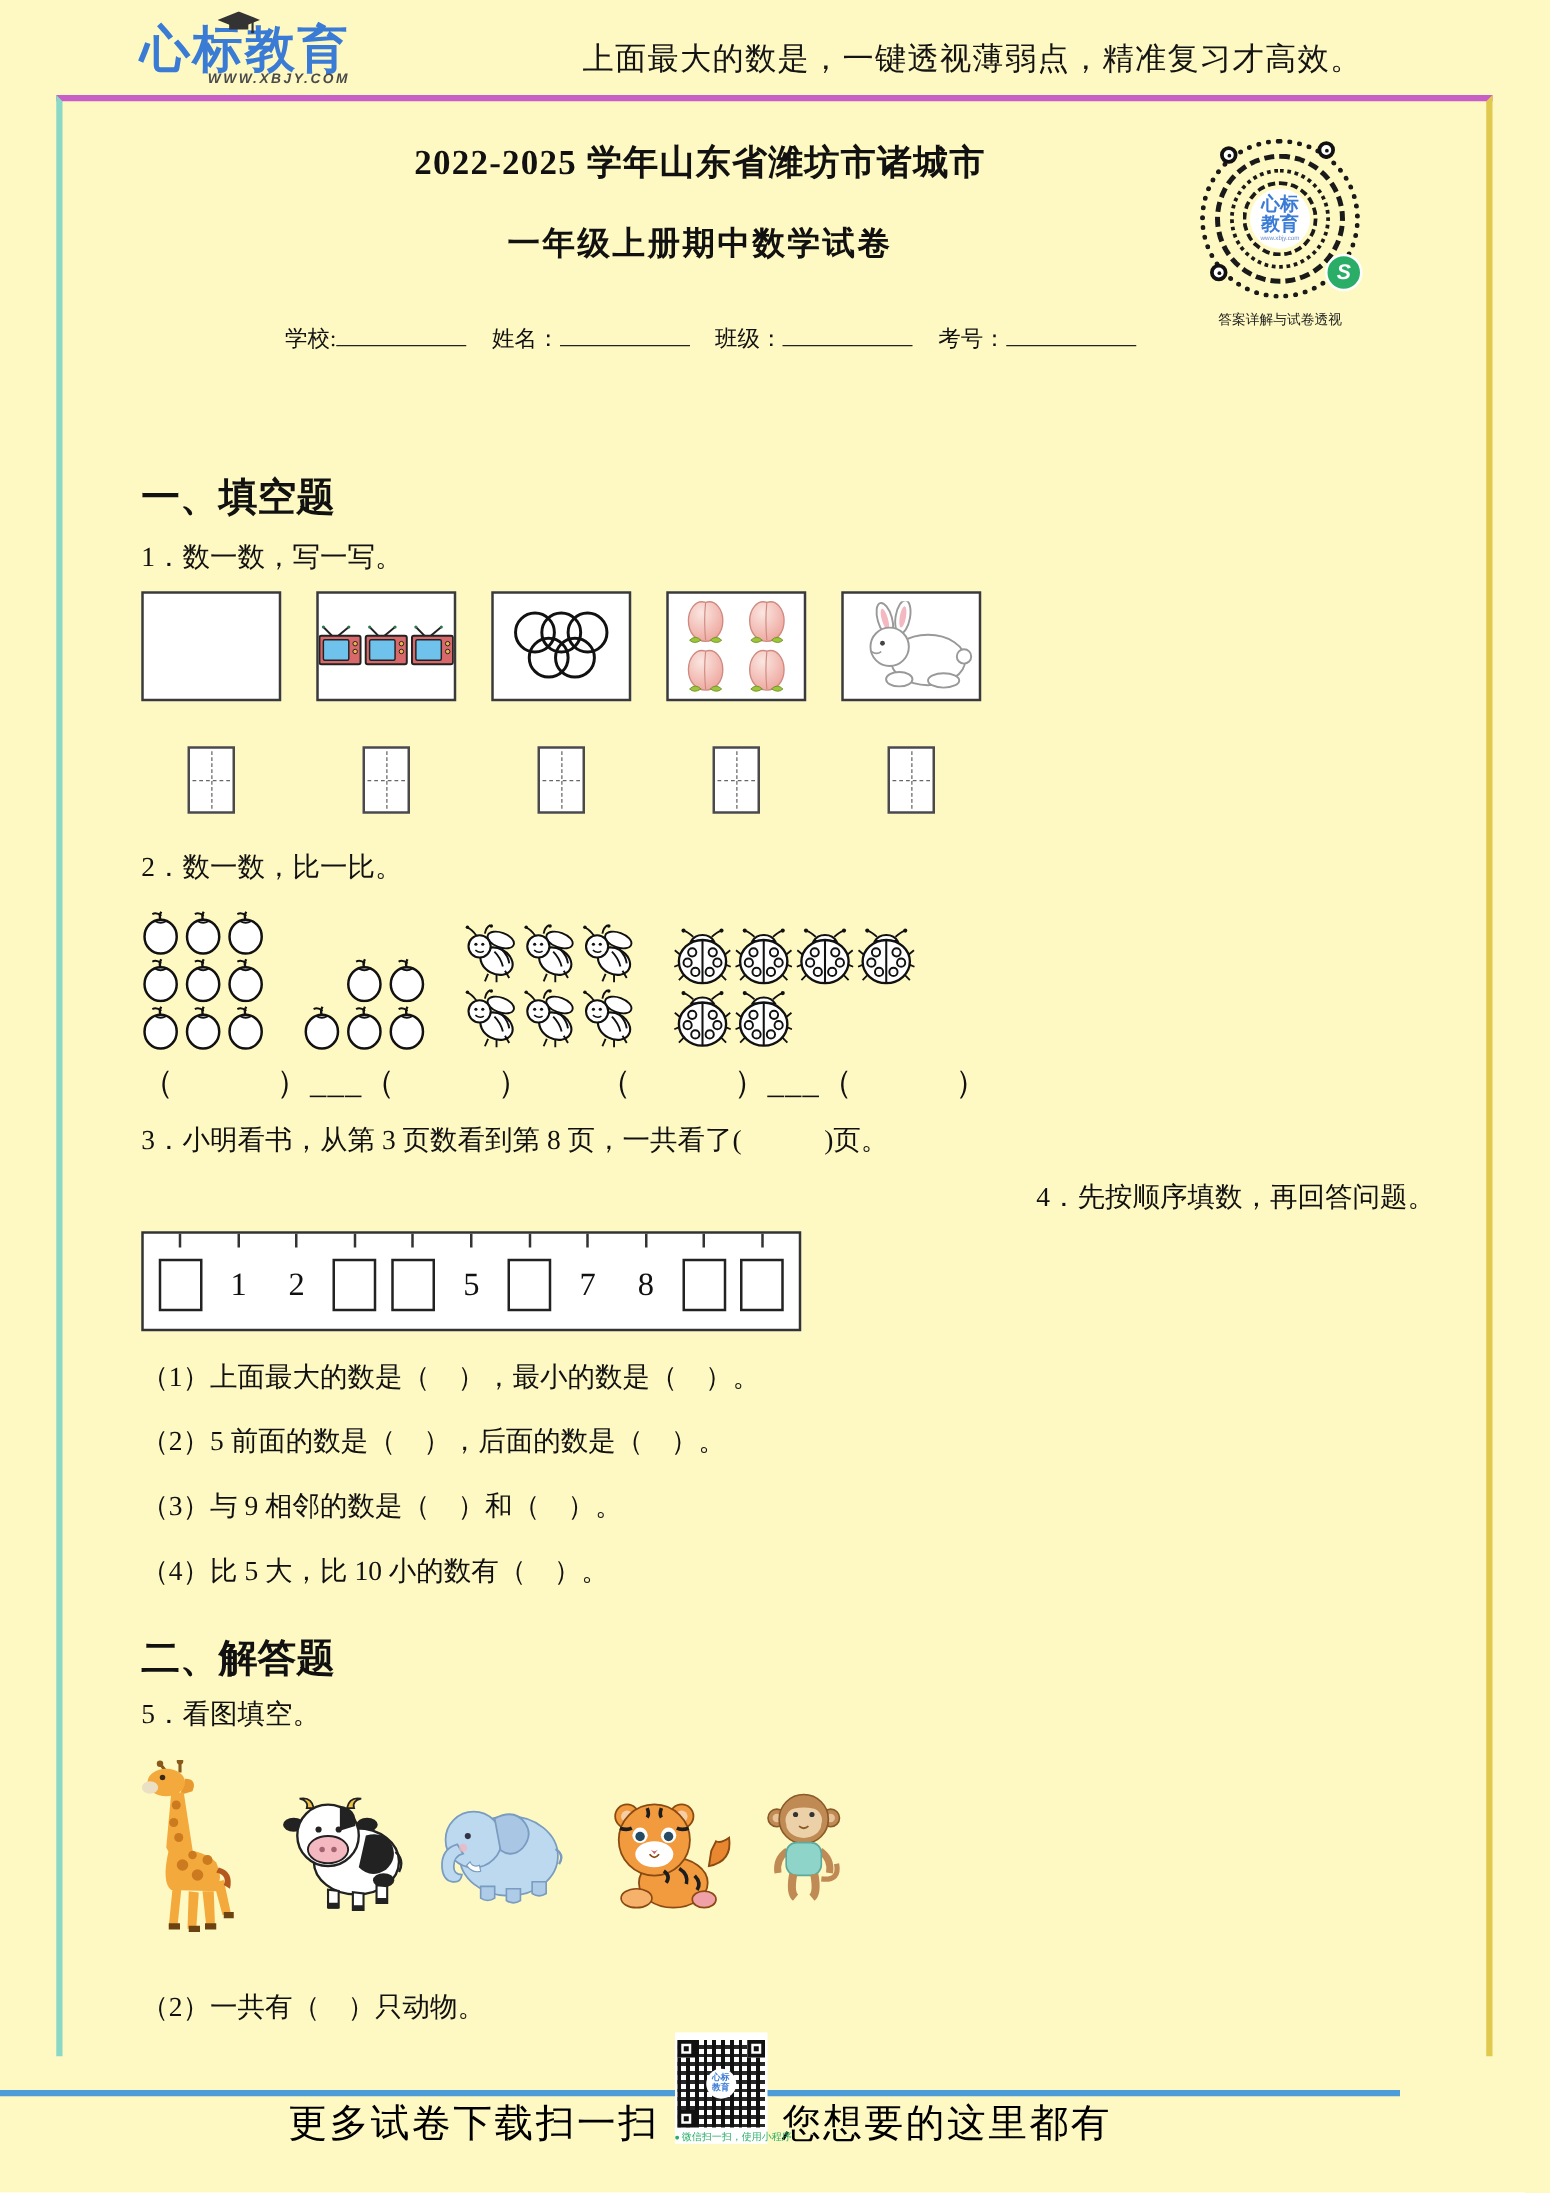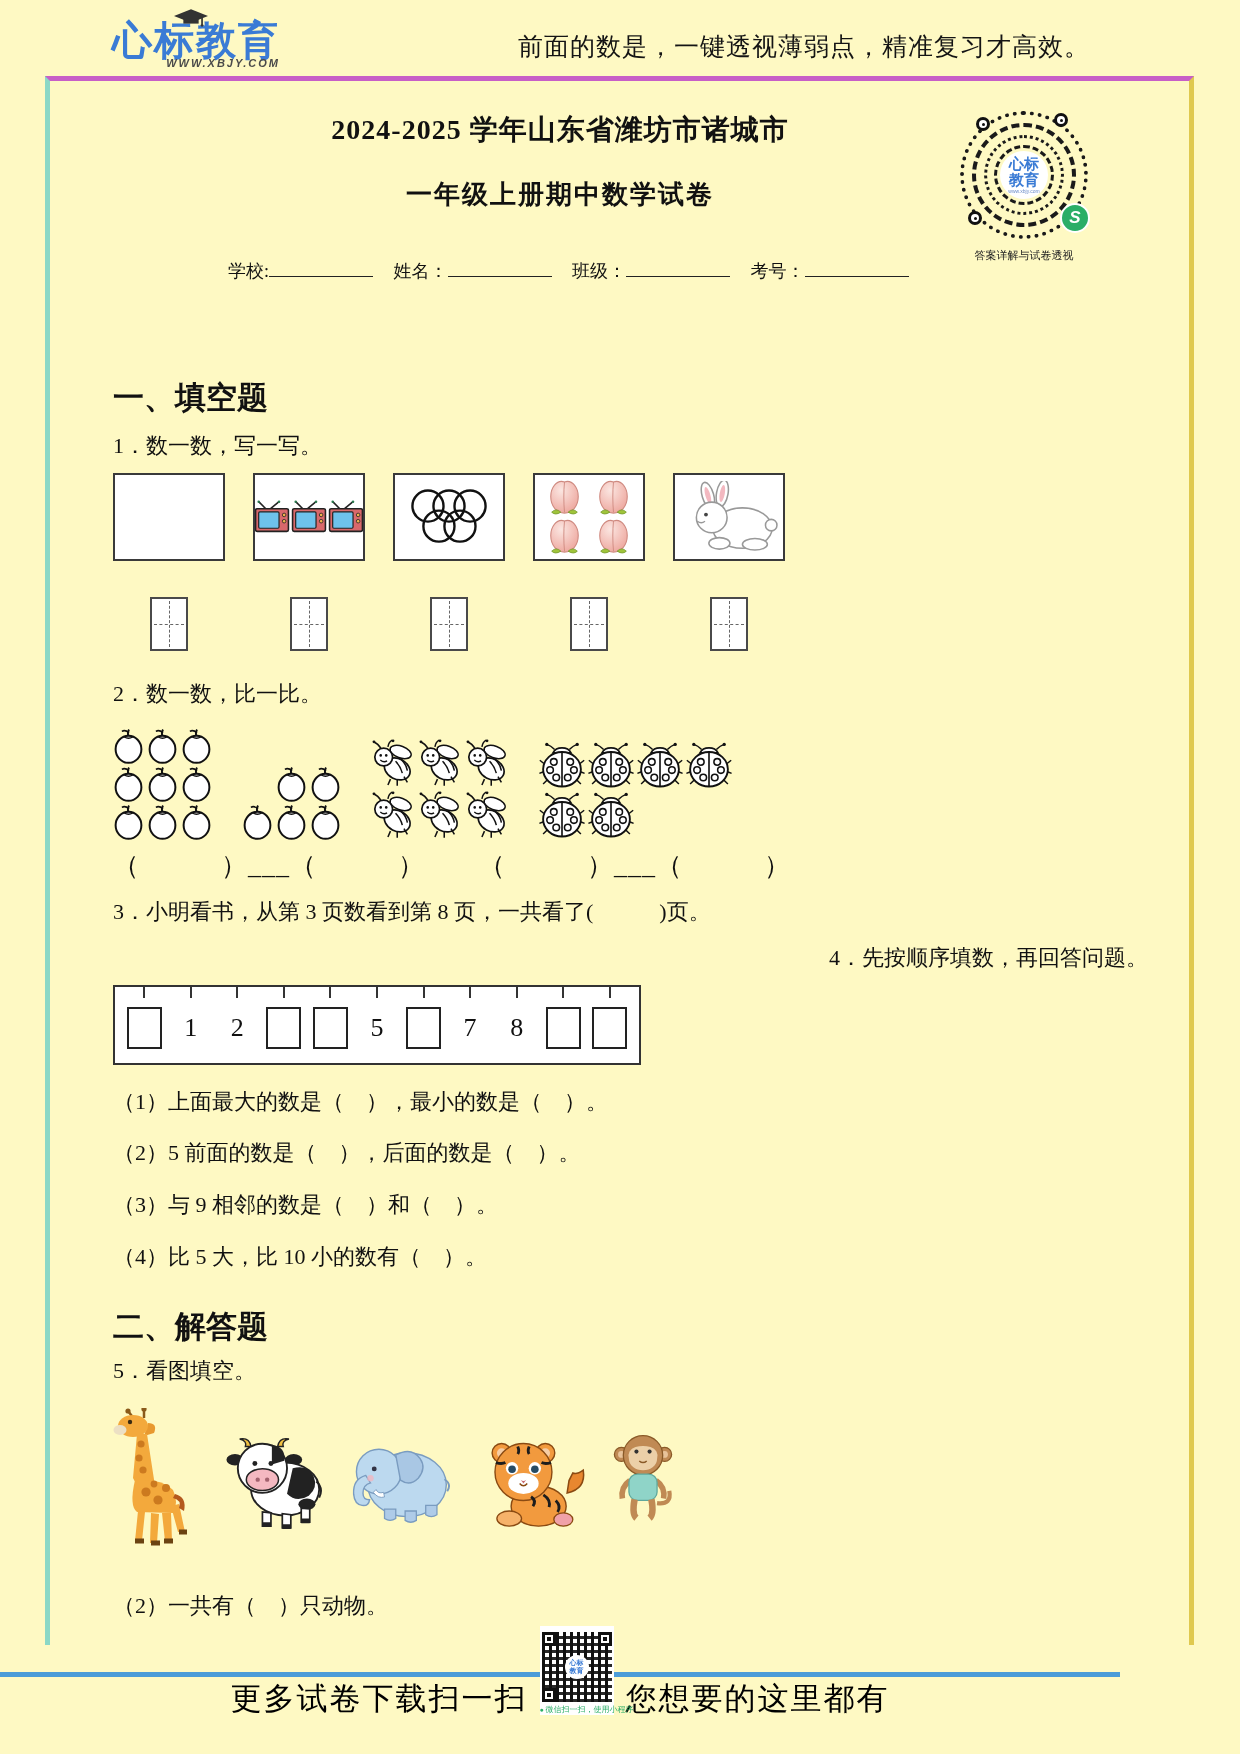--- a/index.html
+++ b/index.html
@@ -125,26 +125,26 @@
           <path d="M20 0 L40 8 L20 16 L0 8 Z" fill="#333"></path>
           <rect x="11" y="10" width="18" height="7" fill="#333"></rect>
           <path d="M33 10 v8" stroke="#333" stroke-width="2"></path>
             <circle cx="33" cy="19" r="1.6" fill="#333"></circle>
         </svg>
       </span>
       <span>心标教育</span>
       <span class="brand-url">WWW.XBJY.COM</span>
     </span>
   </div>
-  <div class="slogan">前面的数是，一键透视薄弱点，精准复习才高效。</div>
+  <div class="slogan">上面最大的数是，一键透视薄弱点，精准复习才高效。</div>
 
   <div class="frame">
 
     <div class="titles">
-      <div class="title1">2024-2025 学年山东省潍坊市诸城市</div>
+      <div class="title1">2022-2025 学年山东省潍坊市诸城市</div>
       <div class="title2">一年级上册期中数学试卷</div>
     </div>
 
     <div class="qr-top">
       <div class="qr-circle">
         <div class="qr-ring r1"></div>
           <div class="qr-ring r2"></div>
           <div class="qr-ring r3"></div>
           <div class="qr-ring r4"></div>
         <div class="qr-eye e1"></div>

